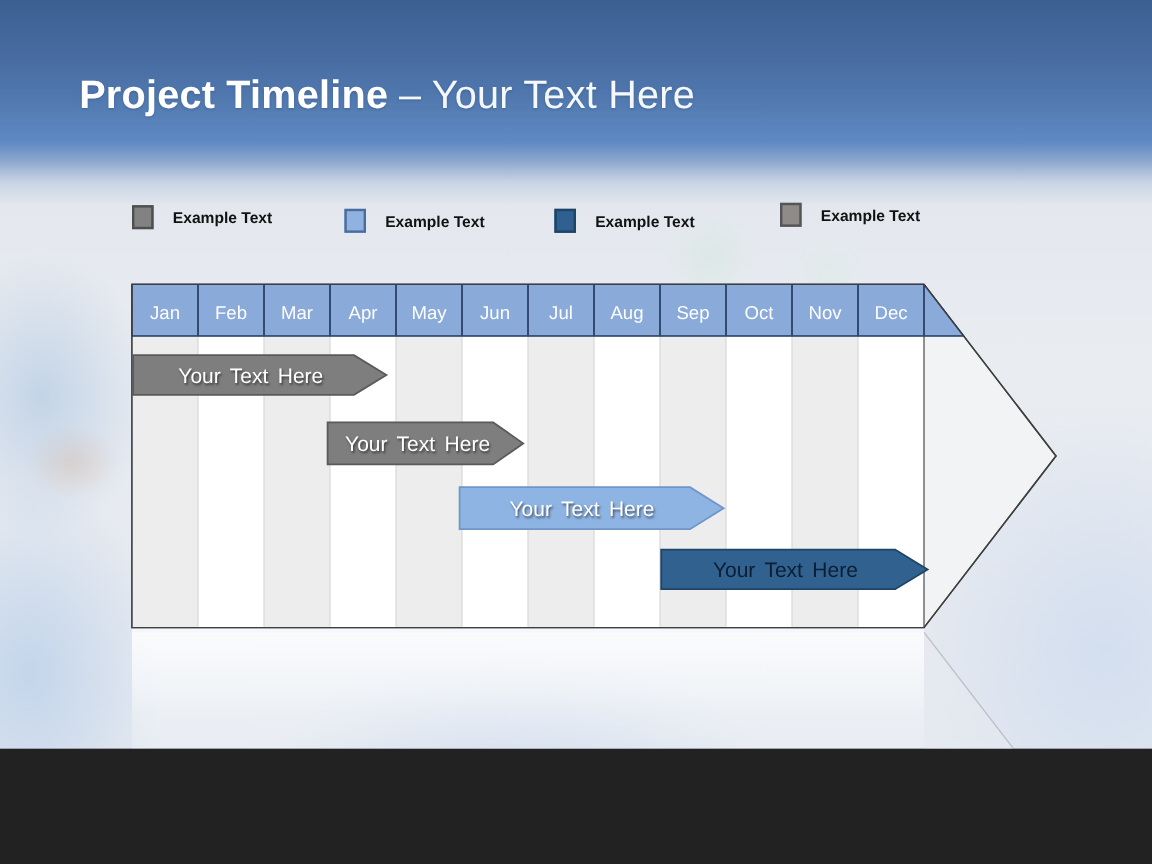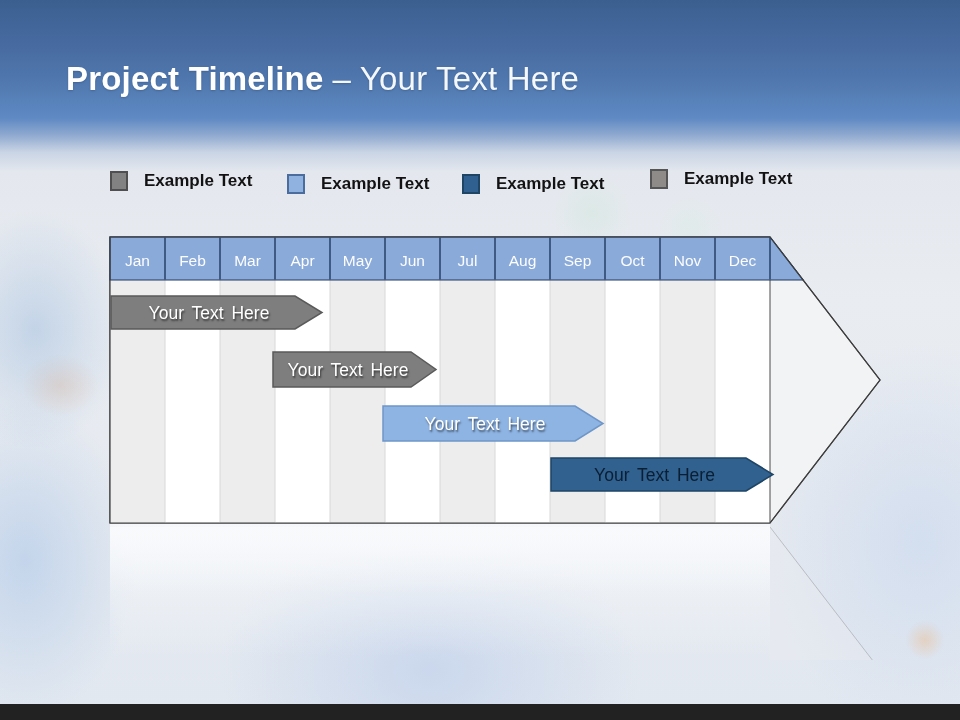--- a/index.html
+++ b/index.html
@@ -1,37 +1,37 @@
 <!DOCTYPE html>
 <html><head>
 <meta charset="utf-8">
 <style>
   html,body{margin:0;padding:0;background:#222;}
   .slide{
-    position:relative;width:960px;height:704px;overflow:hidden;
+    position:relative;width:960px;height:624px;overflow:hidden;
     font-family:"Liberation Sans",sans-serif;
     background:
       radial-gradient(circle 55px at 592px 213px, rgba(216,232,227,.75), rgba(216,232,227,0) 70%),
       radial-gradient(circle 45px at 690px 228px, rgba(221,235,232,.7), rgba(221,235,232,0) 70%),
       radial-gradient(ellipse 130px 170px at 35px 330px, rgba(150,183,219,.45), rgba(150,183,219,0) 70%),
       radial-gradient(ellipse 55px 45px at 60px 385px, rgba(233,196,170,.5), rgba(233,196,170,0) 70%),
       radial-gradient(ellipse 160px 230px at 25px 560px, rgba(168,196,231,.55), rgba(168,196,231,0) 70%),
       radial-gradient(ellipse 300px 200px at 430px 670px, rgba(186,204,234,.6), rgba(186,204,234,0) 70%),
       radial-gradient(ellipse 230px 280px at 920px 540px, rgba(193,211,238,.5), rgba(193,211,238,0) 70%),
       radial-gradient(circle 28px at 925px 640px, rgba(243,196,148,.65), rgba(243,196,148,0) 70%),
       linear-gradient(180deg,#3B608F 0px,#46699F 40px,#5078AE 80px,#5E89C3 118px,#8FA9CF 135px,#C9D4E4 152px,#E4E8EE 172px,#E9ECF1 300px,#E6EAF0 500px,#E2E8F0 720px);
   }
   .title{position:absolute;left:66px;top:60px;white-space:nowrap;color:#fff;font-size:33px;letter-spacing:.2px;
          text-shadow:0 1px 2px rgba(20,40,70,.25);}
   .title .t-bold{font-weight:700;}
   .title .t-light{font-weight:400;margin-left:9px;color:#F4F8FC;}
   .legend{position:absolute;left:0;top:0;width:100%;height:0;}
   .legend-item{position:absolute;display:flex;align-items:center;height:22px;}
   .legend-swatch{display:inline-block;width:18px;height:20px;border:2px solid #4F4F4F;box-sizing:border-box;}
-  .legend-label{margin-left:16px;font-size:17px;font-weight:700;color:#121212;white-space:nowrap;}
+  .legend-label{margin-left:16px;font-size:13px;font-weight:700;color:#121212;white-space:nowrap;}
   .timeline-svg{position:absolute;left:105px;top:230px;}
   .timeline-svg text{font-family:"Liberation Sans",sans-serif;}
   .month-label{font-size:15.5px;fill:#FDFDFE;}
   .bar-label{font-size:17.5px;word-spacing:3px;}
   .bar-label.shadowed{text-shadow:1px 1.5px 2px rgba(0,0,0,.55);}
   .reflection-band{position:absolute;left:110px;top:524px;width:660px;height:70px;
      background:linear-gradient(180deg,rgba(250,251,253,.8),rgba(250,251,253,0));pointer-events:none;}
 </style>
 </head>
 <body>

